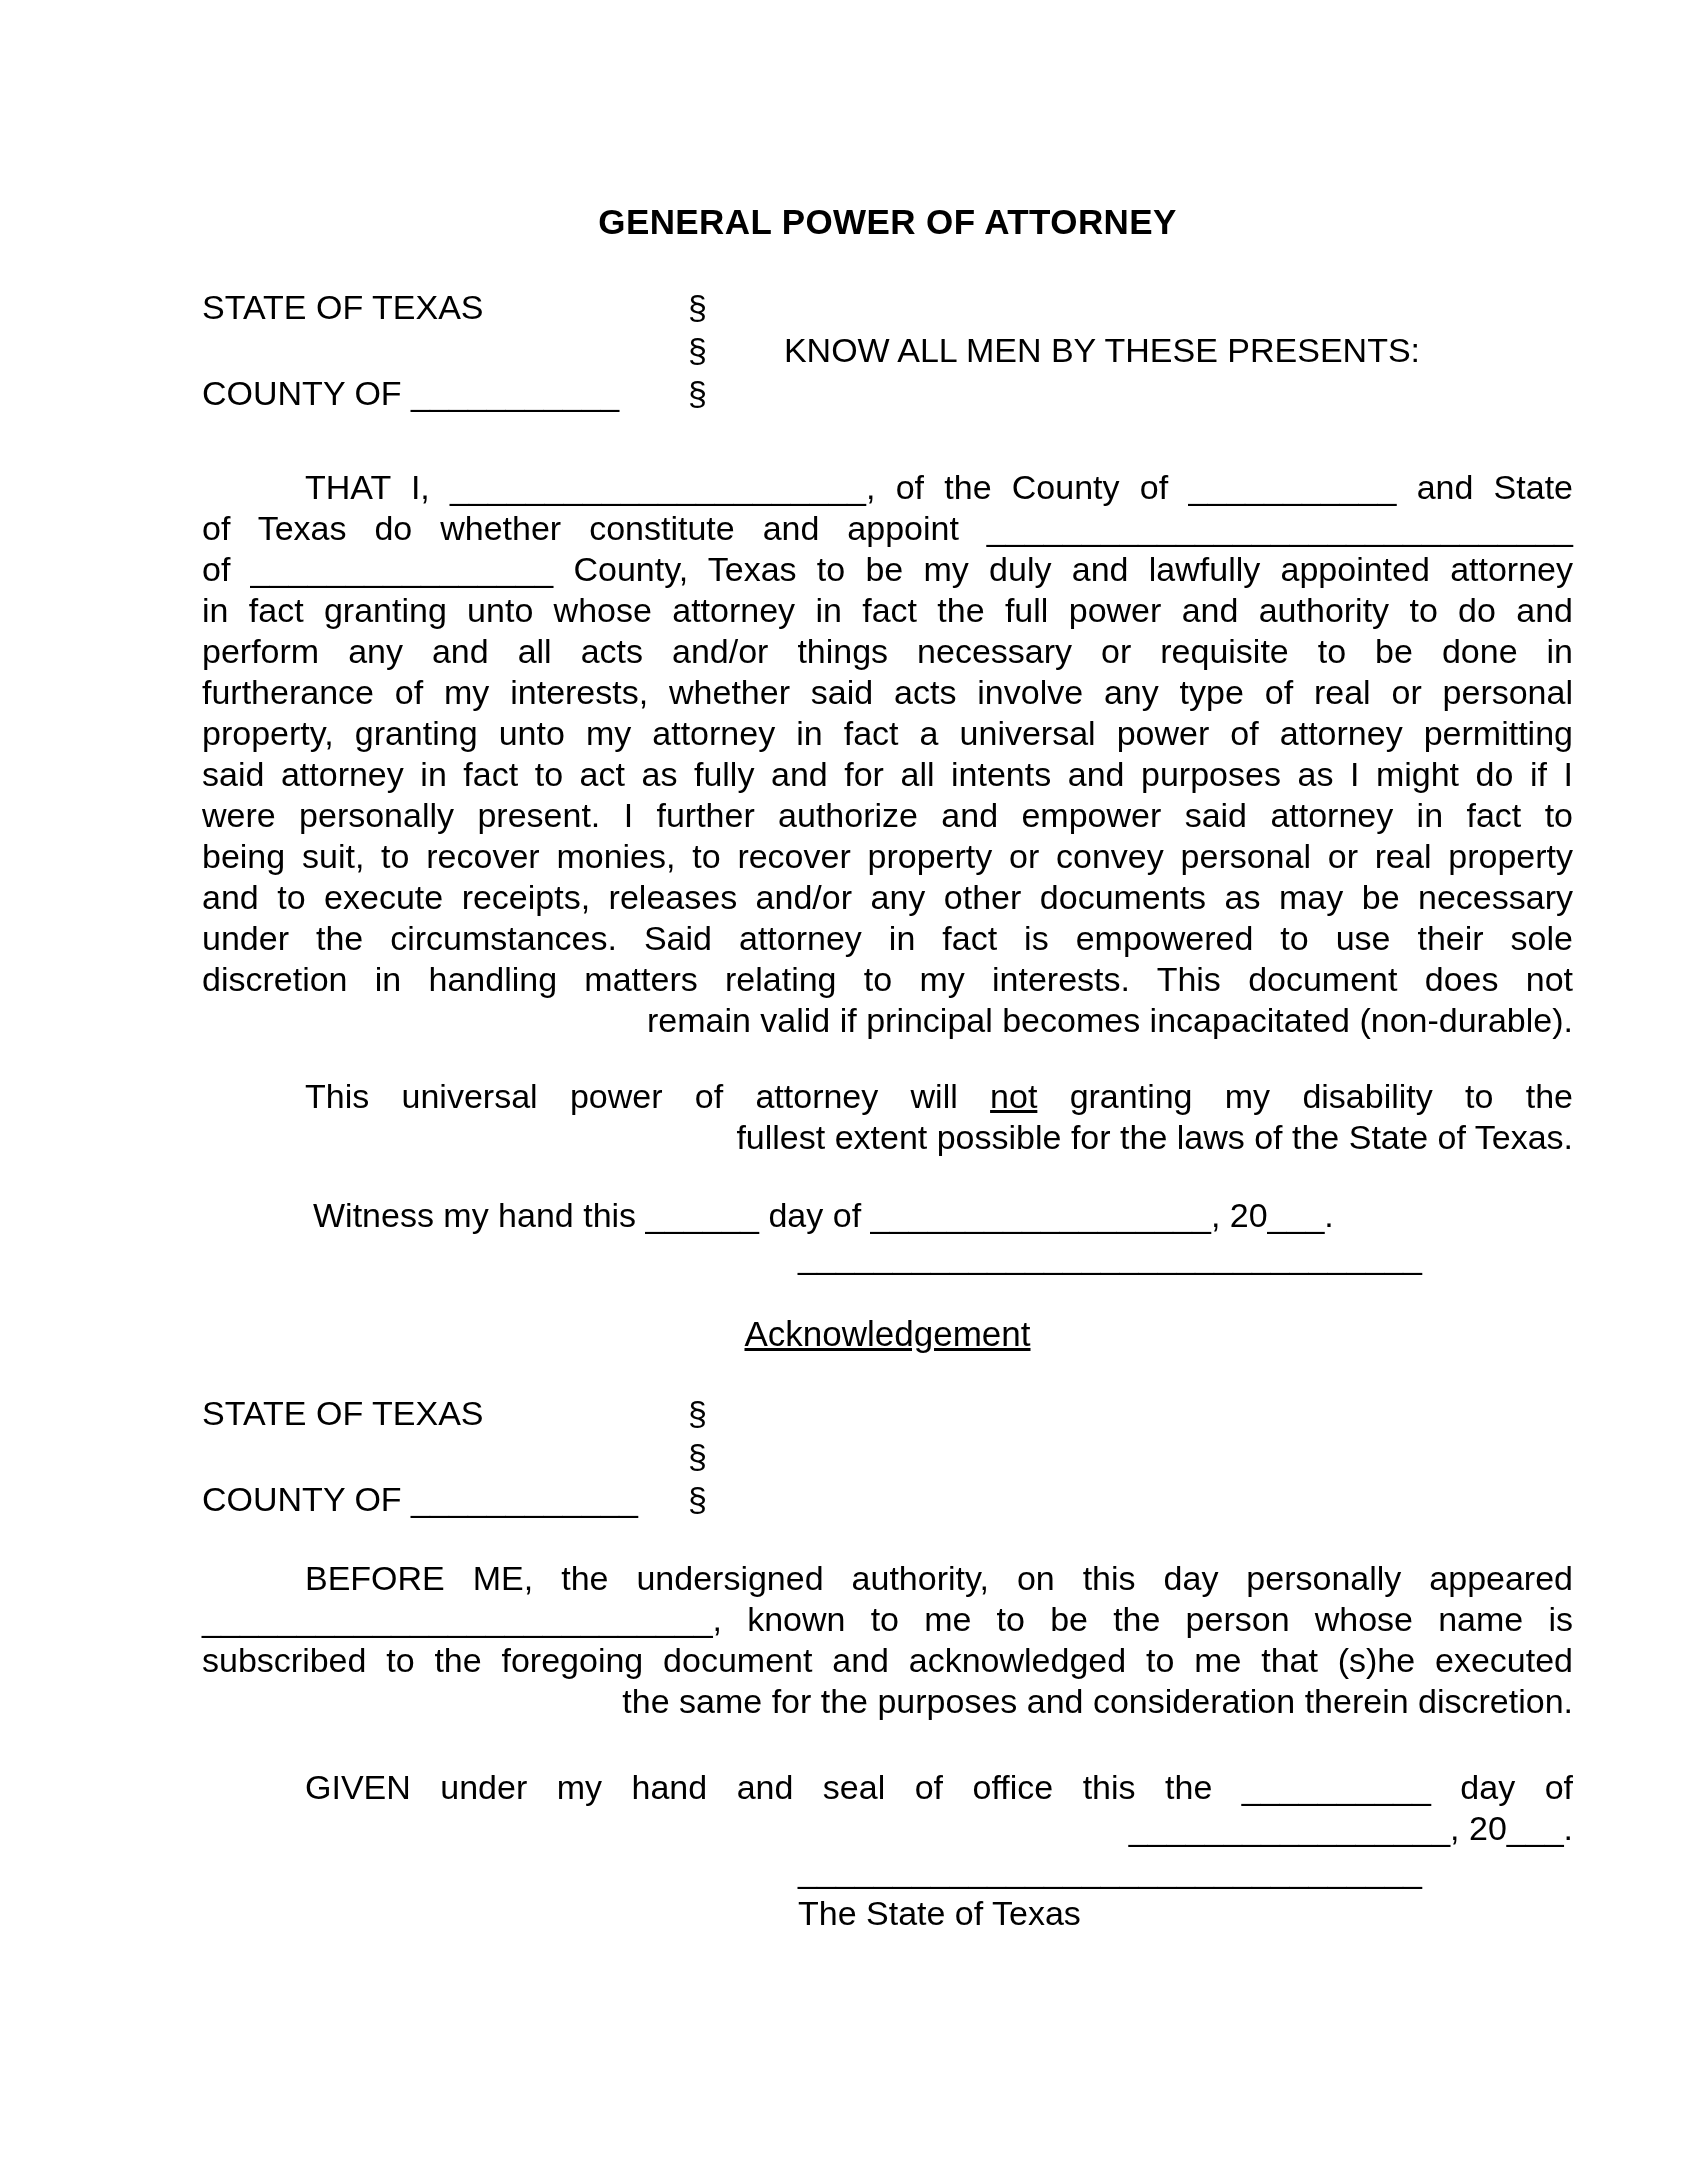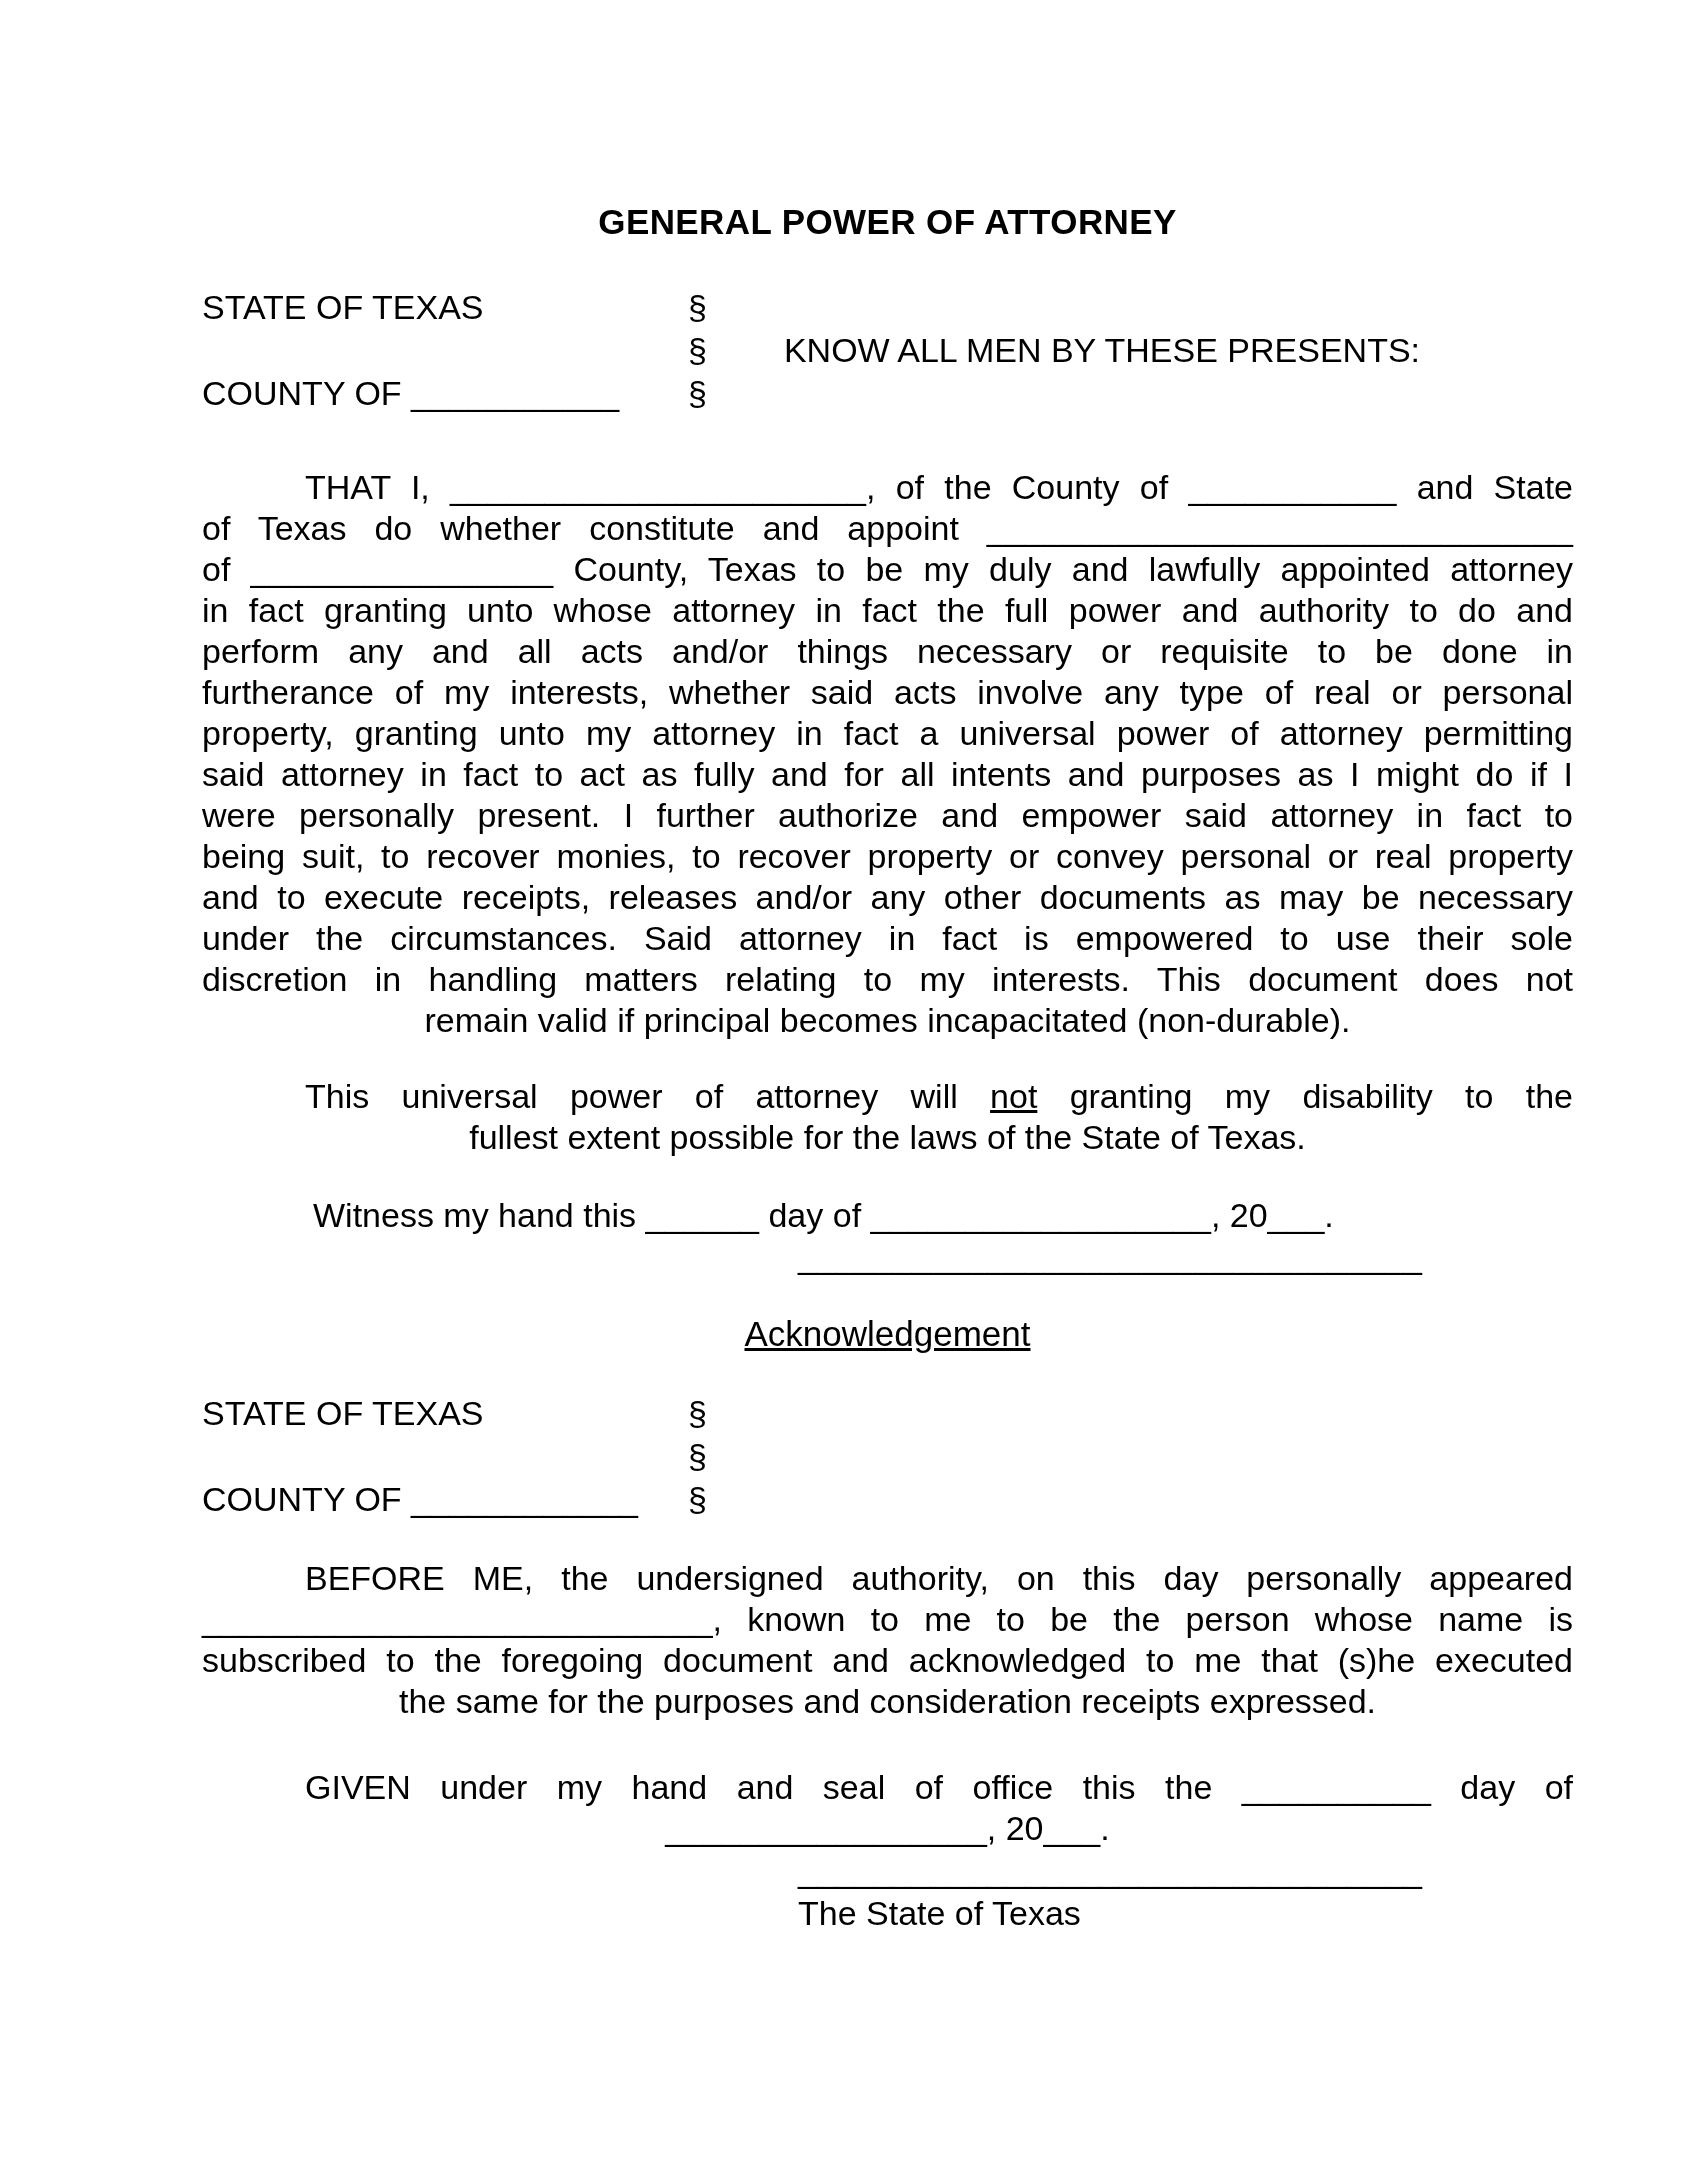--- a/index.html
+++ b/index.html
@@ -49,21 +49,21 @@
     margin-left: 77px;
     white-space: nowrap;
   }
   .para1 { margin-top: 52px; }
   .para2 { margin-top: 35px; }
   .jline {
     text-align: justify;
     text-align-last: justify;
     text-justify: inter-word;
   }
-  .lline { text-align: center; }
+  .lline { text-align: right; }
   .indent { text-indent: 103px; }
   .witness-line {
     margin-top: 37px;
     text-indent: 111px;
   }
   .sig-line {
     margin-left: 596px;
     white-space: nowrap;
   }
   .ack-heading {
@@ -144,21 +144,21 @@
     <div class="venue-row">
       <span class="venue-cell"><span>COUNTY OF</span> <span class="blank">____________</span></span>
       <span class="section-symbol">§</span>
     </div>
   </div>
 
   <div class="before-para">
     <div class="jline indent">BEFORE ME, the undersigned authority, on this day personally appeared</div>
     <div class="jline">___________________________, known to me to be the person whose name is</div>
     <div class="jline">subscribed to the foregoing document and acknowledged to me that (s)he executed</div>
-    <div class="lline">the same for the purposes and consideration receipts expressed.</div>
+    <div class="lline">the same for the purposes and consideration therein discretion.</div>
   </div>
 
   <div class="given-para">
     <div class="jline indent">GIVEN under my hand and seal of office this the __________ day of</div>
     <div class="lline">_________________, 20___.</div>
   </div>
 
   <div class="notary-block">
     <div class="notary-line">_________________________________</div>
     <div class="notary-line">The State of Texas</div>

